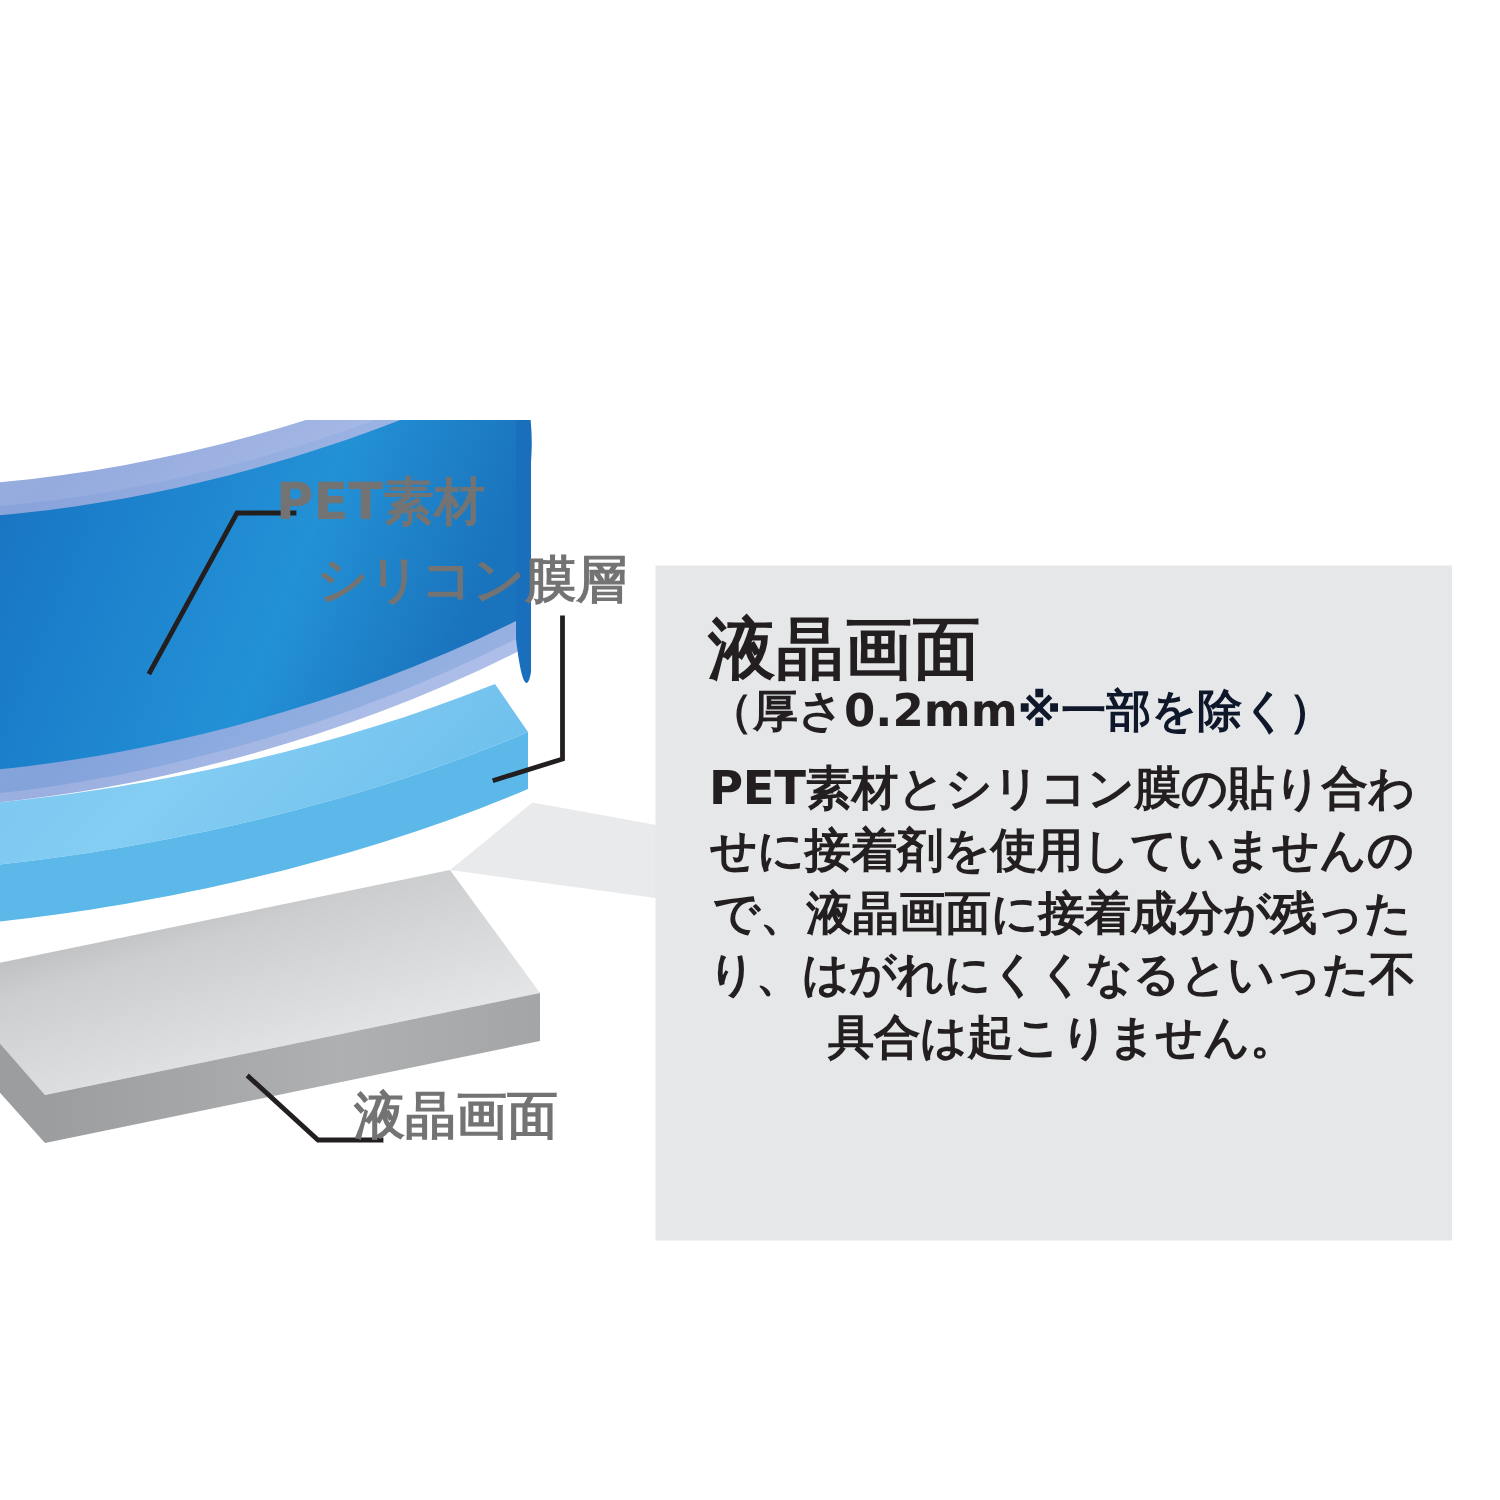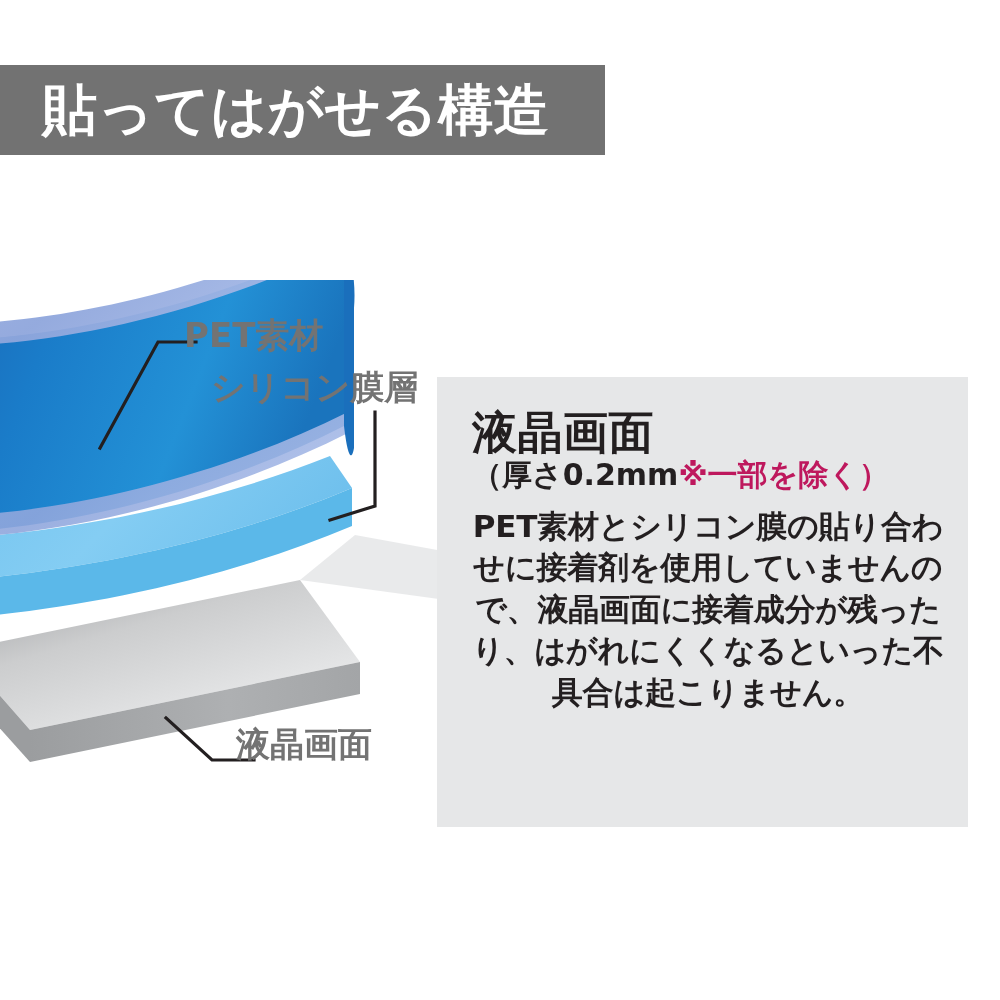--- a/index.html
+++ b/index.html
@@ -100,39 +100,36 @@
     letter-spacing: 0.5px;
   }
   #info-subheading {
     font-size: 30px;
     font-weight: 700;
     line-height: 1.12;
     margin: 0 0 14px 0;
     color: #231f20;
     white-space: nowrap;
   }
-  #info-subheading .note-blue { color: #be185d; }
+  #info-subheading .note-blue { color: #0f172a; }
   #info-body {
     color: #231f20;
     font-size: 31px;
     font-weight: 700;
     line-height: 1.34;
     margin: 0;
     letter-spacing: -0.2px;
     text-align: center;
   }
 </style>
 </head>
 <body>
 
 <div id="canvas">
 
-  <div id="header-banner">
-    <div id="header-title">貼ってはがせる構造</div>
-  </div>
 
   <div id="illustration">
     <svg width="520" height="540" viewBox="0 0 520 540" xmlns="http://www.w3.org/2000/svg">
       <defs>
         <linearGradient id="gradPetTop" x1="0" y1="0" x2="1" y2="0.55">
           <stop offset="0%" stop-color="#1f6fc0"></stop>
           <stop offset="28%" stop-color="#1b7fcd"></stop>
           <stop offset="60%" stop-color="#2a93da"></stop>
           <stop offset="88%" stop-color="#1c7cc6"></stop>
           <stop offset="100%" stop-color="#1568b2"></stop>

